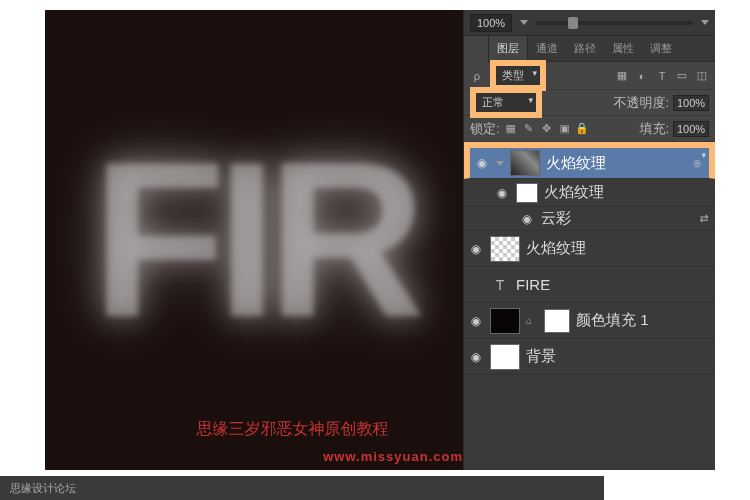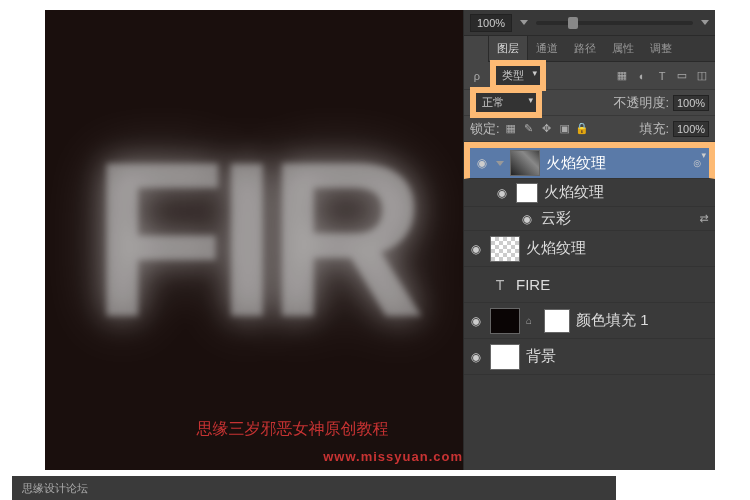--- a/index.html
+++ b/index.html
@@ -33,21 +33,21 @@
 .thumb.checker{background:repeating-conic-gradient(#ccc 0 25%,#fff 0 50%) 0 0/8px 8px;}
 .thumb.dark{background:#0a0505;}
 .thumb.sm{width:22px;height:20px;}
 .lname{flex:1;color:#ddd;font-size:15px;}
 .layer.sel .lname{color:#fff;}
 .type-icon{width:20px;font-size:14px;text-align:center;color:#bbb;}
 .link-ic{width:12px;font-size:10px;color:#aaa;}
 .fx{font-size:9px;color:#ccc;margin-left:auto;padding-right:4px;}
 .watermark{position:absolute;bottom:6px;right:0;color:#c83333;font-size:13px;font-weight:bold;letter-spacing:1px;pointer-events:none;}
 .watermark2{position:absolute;bottom:30px;left:50%;transform:translateX(-30%);color:#c83333;font-size:16px;font-weight:normal;pointer-events:none;white-space:nowrap;}
-.footer{position:absolute;left:12px;bottom:0;width:604px;height:24px;background:#3a3a3a;color:#aaa;font-size:11px;padding:5px 10px;}
+.footer{position:absolute;left:0;bottom:0;width:604px;height:24px;background:#3a3a3a;color:#aaa;font-size:11px;padding:5px 10px;}
 .tri{width:0;height:0;border-left:4px solid transparent;border-right:4px solid transparent;border-top:5px solid #999;display:inline-block;}
 .spacer{flex:1;}
 .mask-thumb{width:26px;height:24px;background:#fff;border:1px solid #666;flex-shrink:0;}
 </style>
 </head>
 <body>
 
 <div class="frame">
   <div class="canvas">
     <div class="canvas-text">FIR</div>

